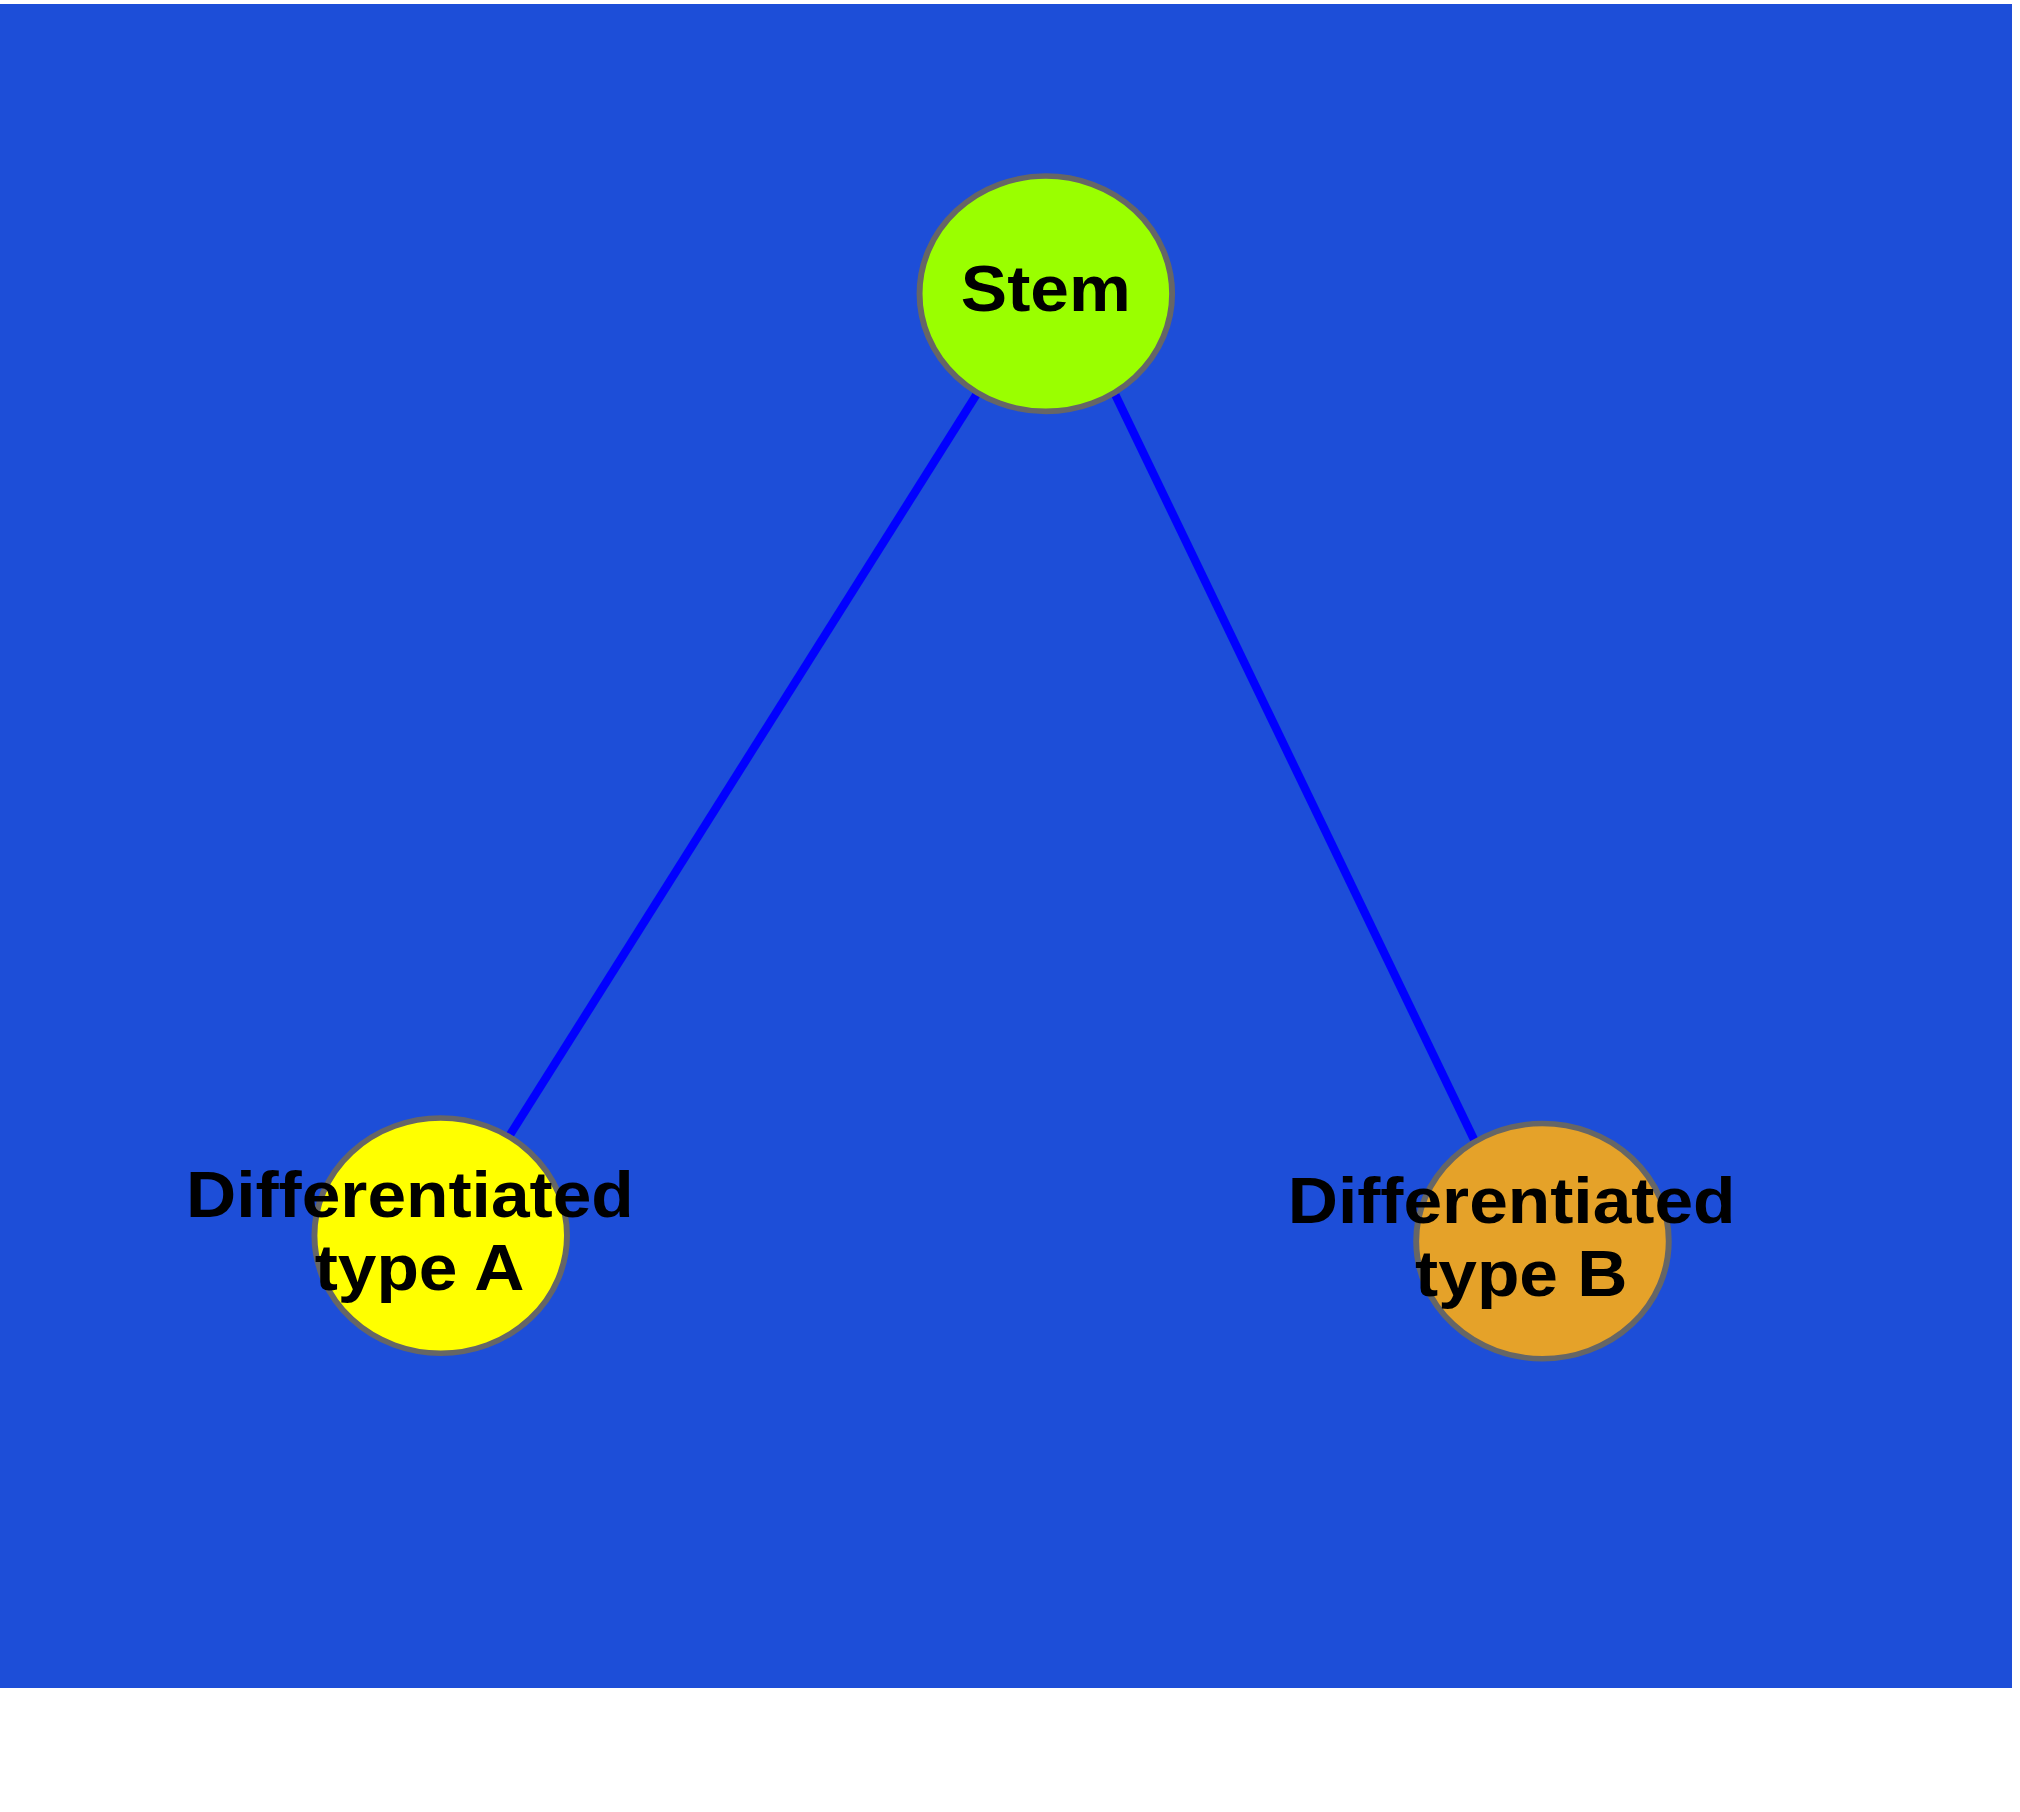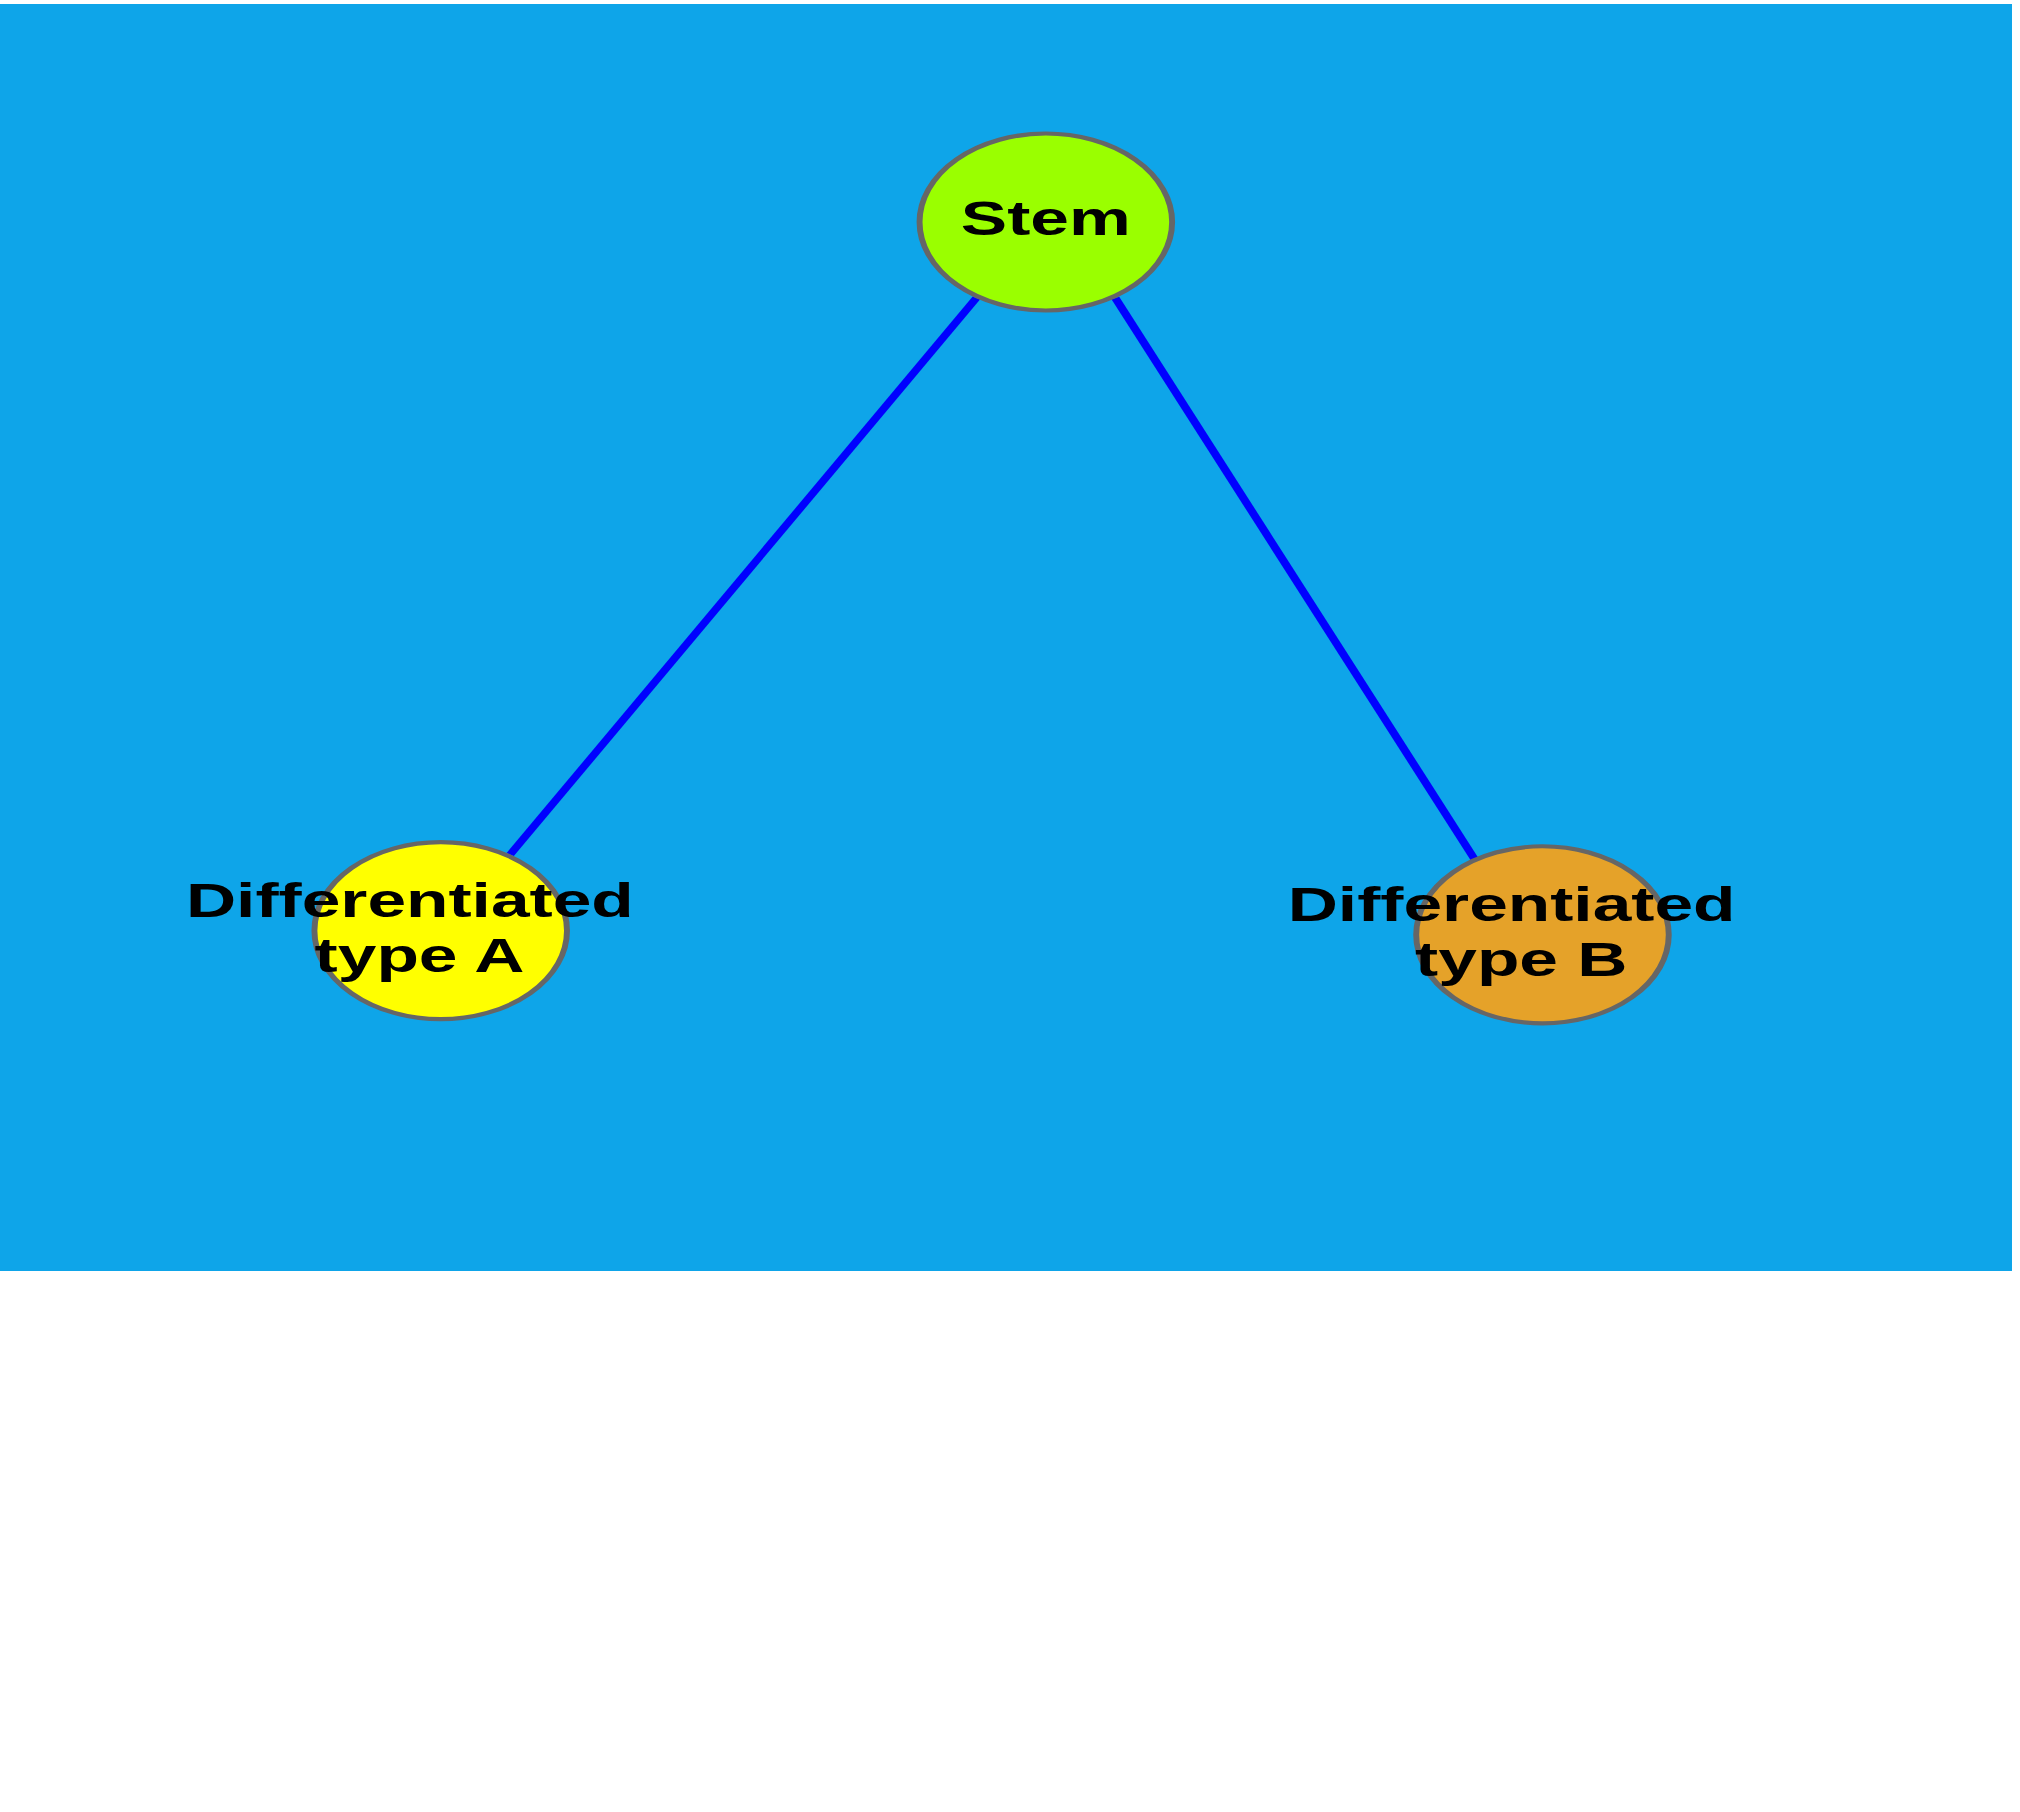--- a/index.html
+++ b/index.html
@@ -11,22 +11,22 @@
     width: 2021px;
     height: 1812px;
     overflow: hidden;
     font-family: "Liberation Sans", sans-serif;
   }
   #graph-canvas {
     position: absolute;
     left: 0px;
     top: 4.2px;
     width: 2012px;
-    height: 1267px;
-    background: #0ea5e9;
+    height: 1684px;
+    background: #1d4ed8;
   }
   #graph-svg {
     position: absolute;
     left: 0;
     top: 0;
     width: 100%;
     height: 100%;
     display: block;
   }
   .node-label {

